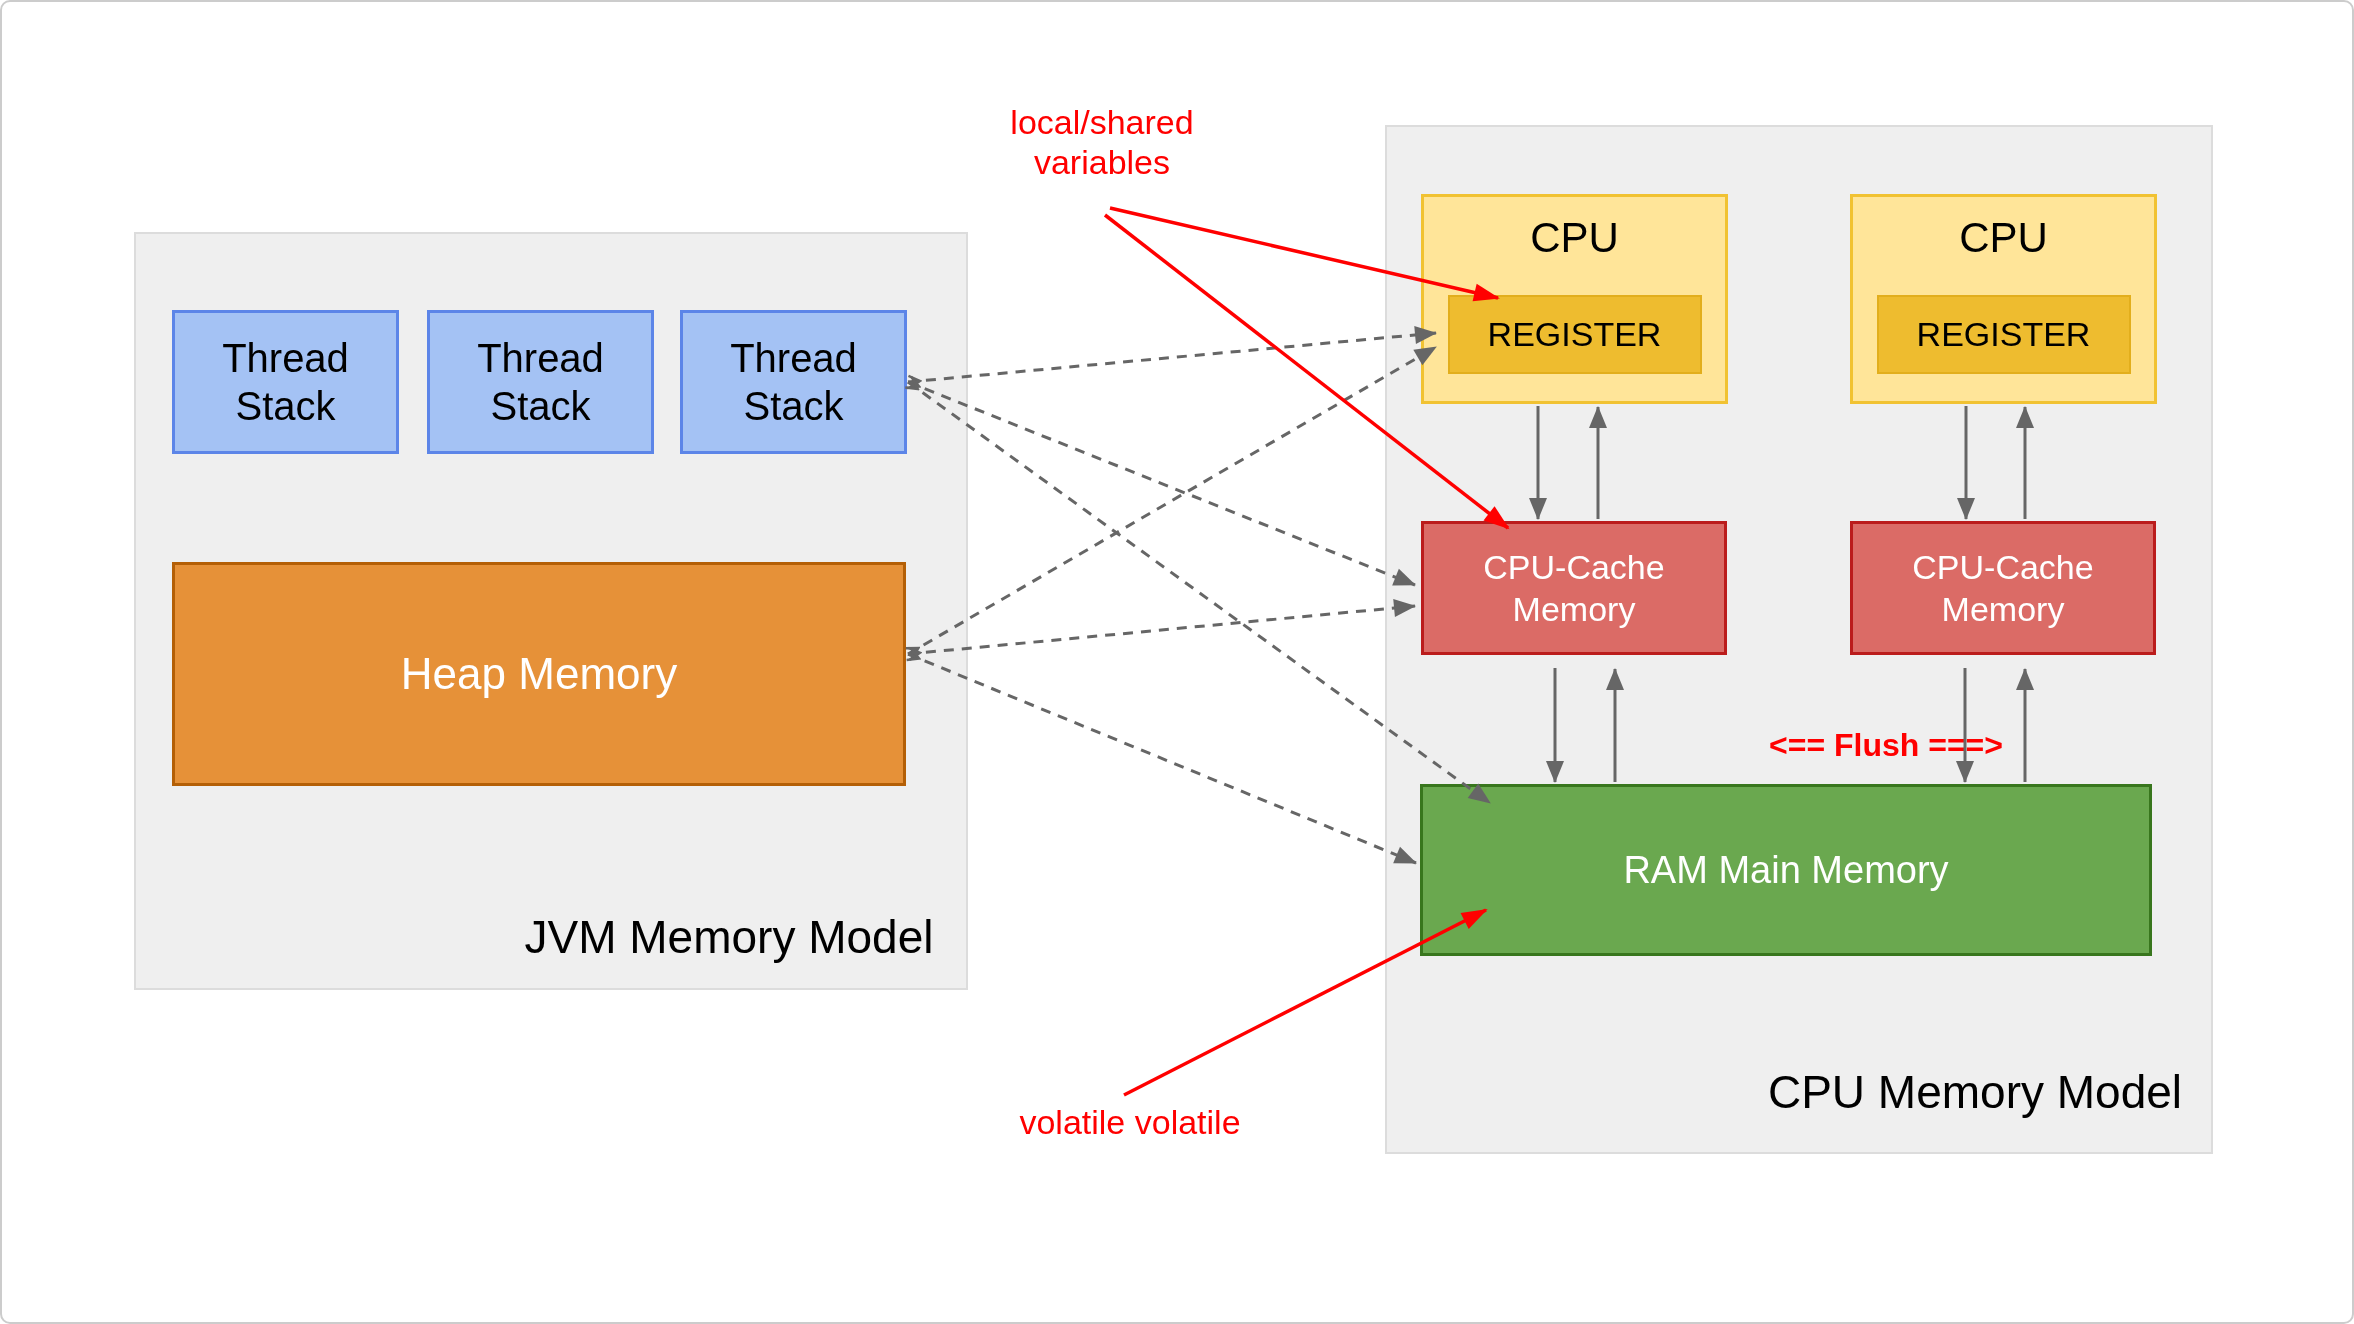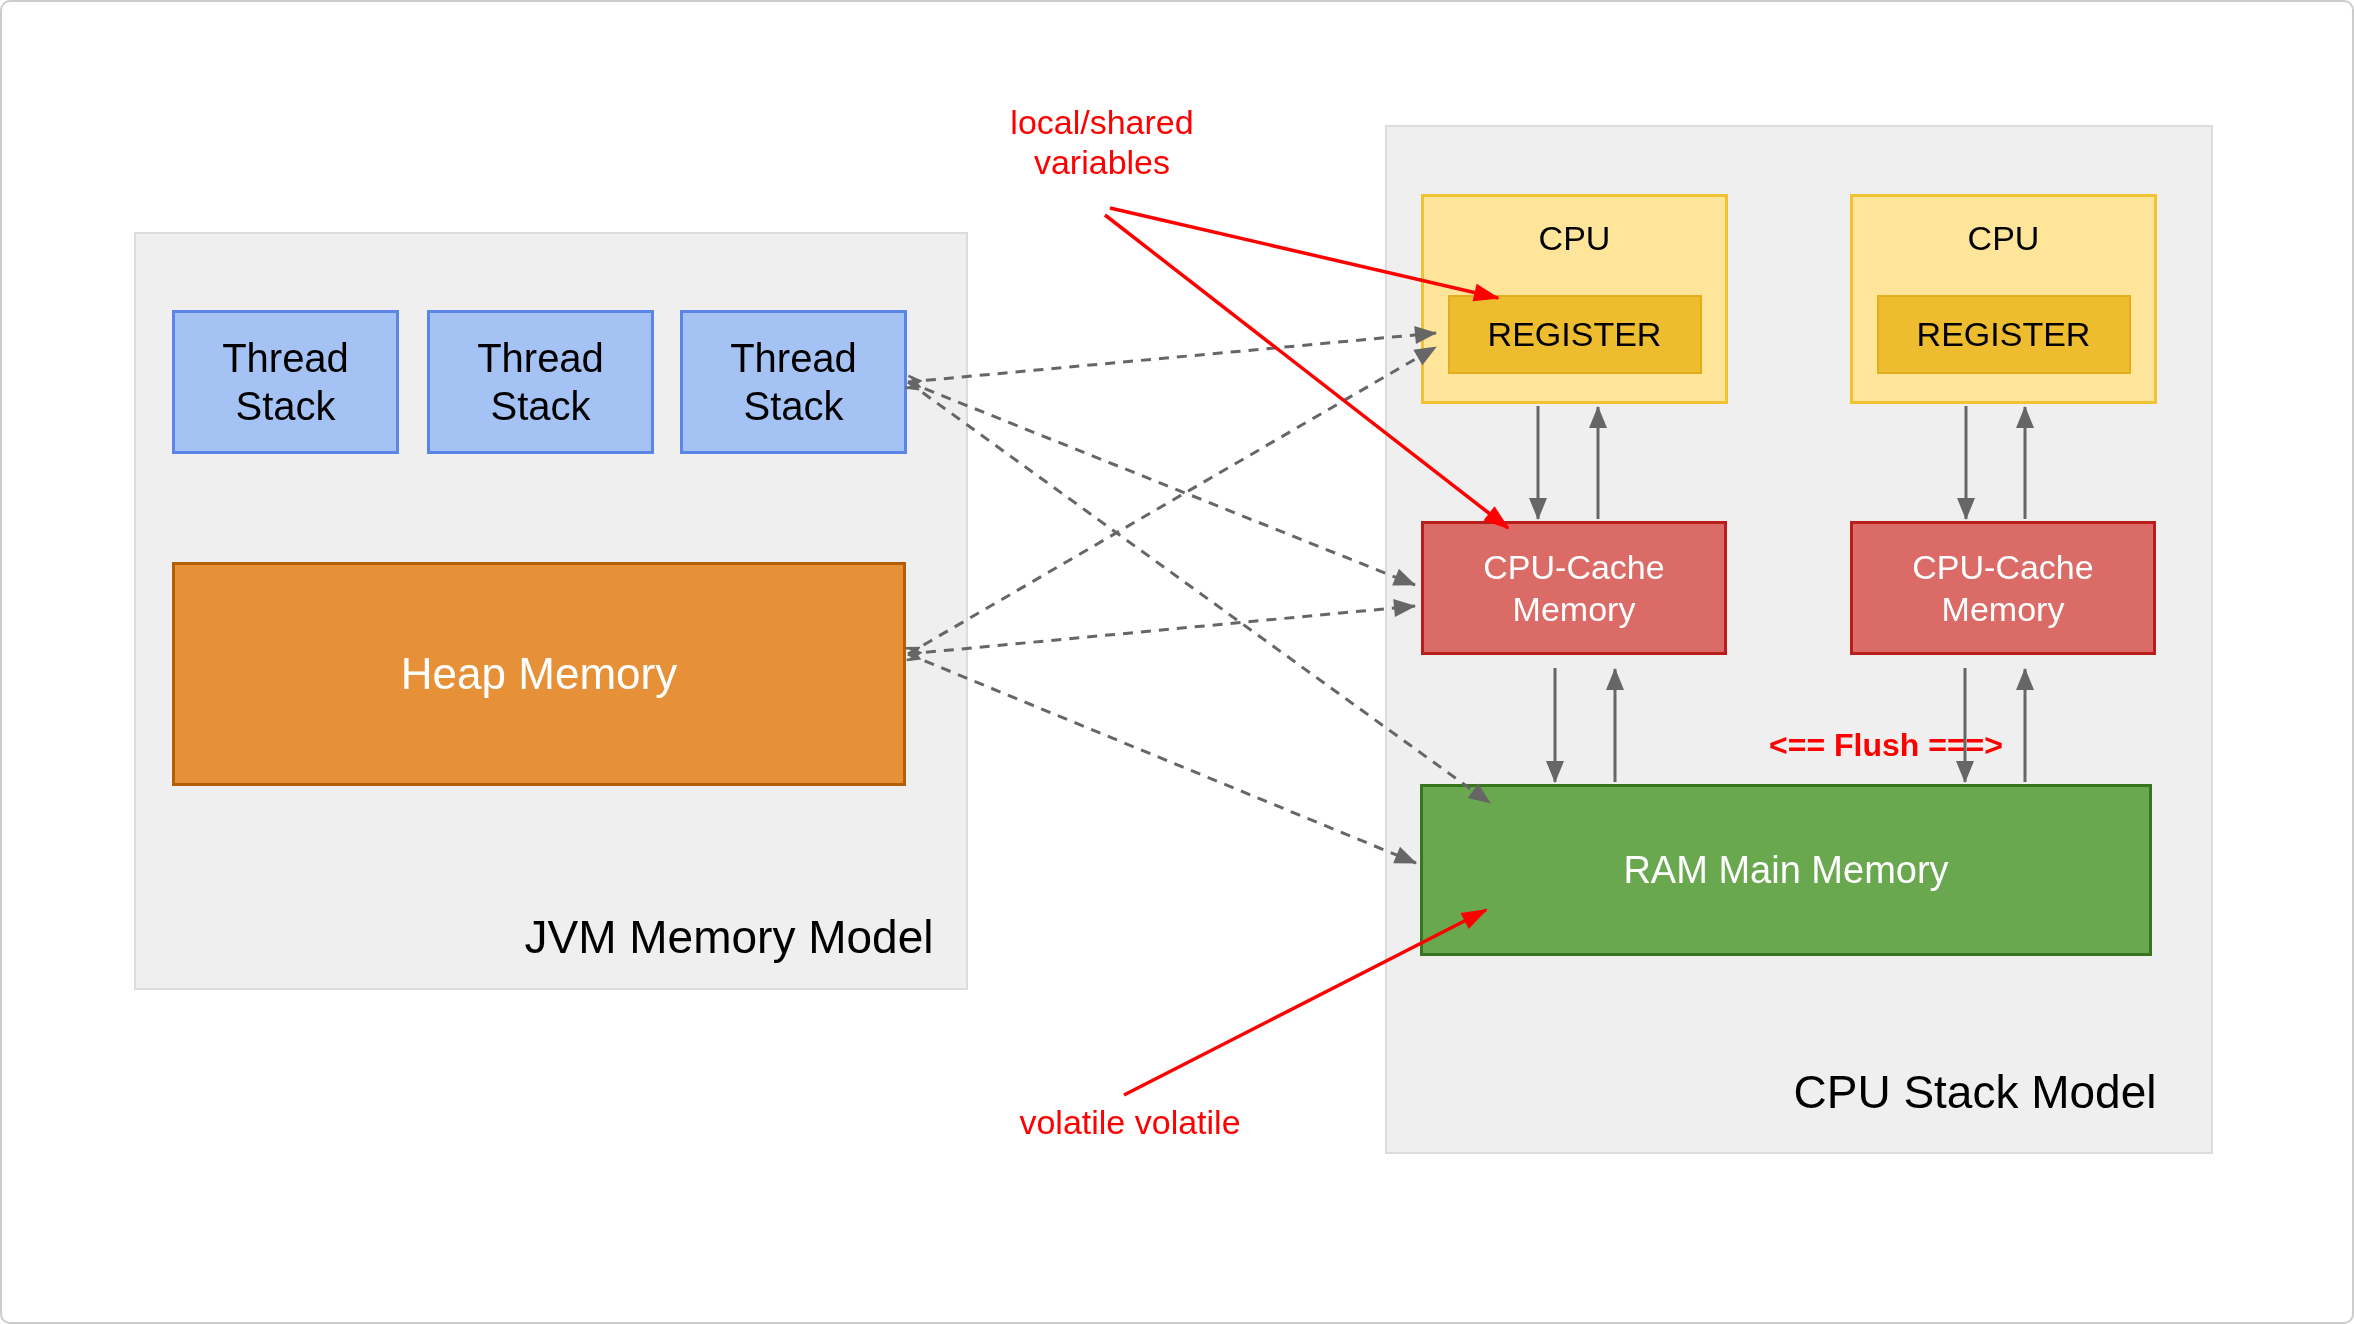--- a/index.html
+++ b/index.html
@@ -23,21 +23,21 @@
     left:170px;top:560px;width:734px;height:224px;
     background:var(--heap-fill,#e69138);border:3px solid var(--heap-border,#b45f06);
     color:#fff;font-size:44px;
   }
   .cpu-box{
     top:192px;width:307px;height:210px;
     background:var(--cpu-fill,#ffe599);border:3px solid var(--cpu-border,#f1c232);
     display:flex;flex-direction:column;align-items:center;
   }
   .cpu1{left:1419px;} .cpu2{left:1848px;}
-  .cpu-title{margin-top:16px;font-size:34px;line-height:50px;color:#000;}
+  .cpu-title{margin-top:16px;font-size:42px;line-height:50px;color:#000;}
   .register{
     margin-top:32px;width:250px;height:75px;
     background:var(--register-fill,#eebc2f);border:2px solid var(--register-border,#e2ae1c);
     display:flex;align-items:center;justify-content:center;
     font-size:34px;color:#000;
   }
   .cache{
     top:519px;width:306px;height:134px;
     background:var(--cache-fill,#db6b66);border:3px solid var(--cache-border,#bb1c1c);
     color:#fff;font-size:34px;line-height:42px;
@@ -100,21 +100,21 @@
   </div>
   <div class="abs box cache cache2">
     <span>CPU-Cache</span>
     <span>Memory</span>
   </div>
 
   <div class="abs box ram">
     <span>RAM Main Memory</span>
   </div>
 
-  <div class="abs panel-label cpu-label">CPU Stack Model</div>
+  <div class="abs panel-label cpu-label">CPU Memory Model</div>
 
   <div class="abs annot local-shared">
     <div>local/shared</div>
     <div>variables</div>
   </div>
   <div class="abs annot volatile">volatile volatile</div>
   <div class="abs annot flush">&lt;== Flush ===&gt;</div>
 
   <svg class="overlay" width="2354" height="1324" viewBox="0 0 2354 1324">
     <defs>

